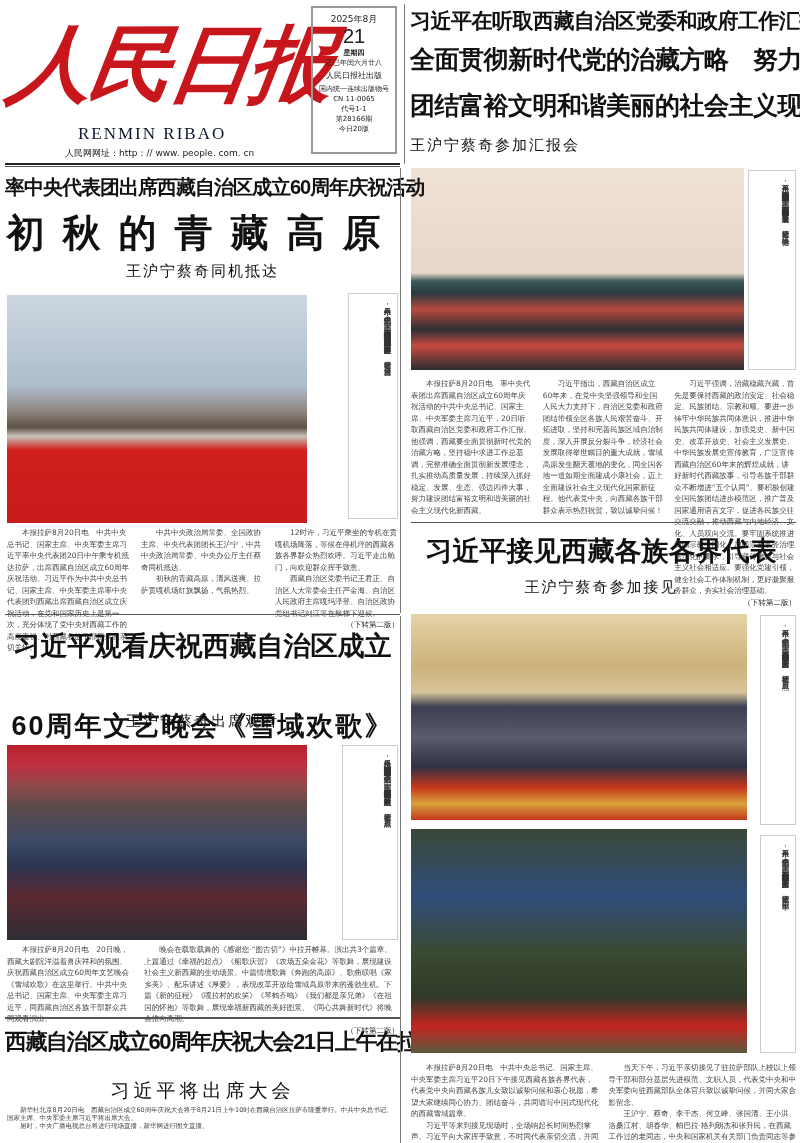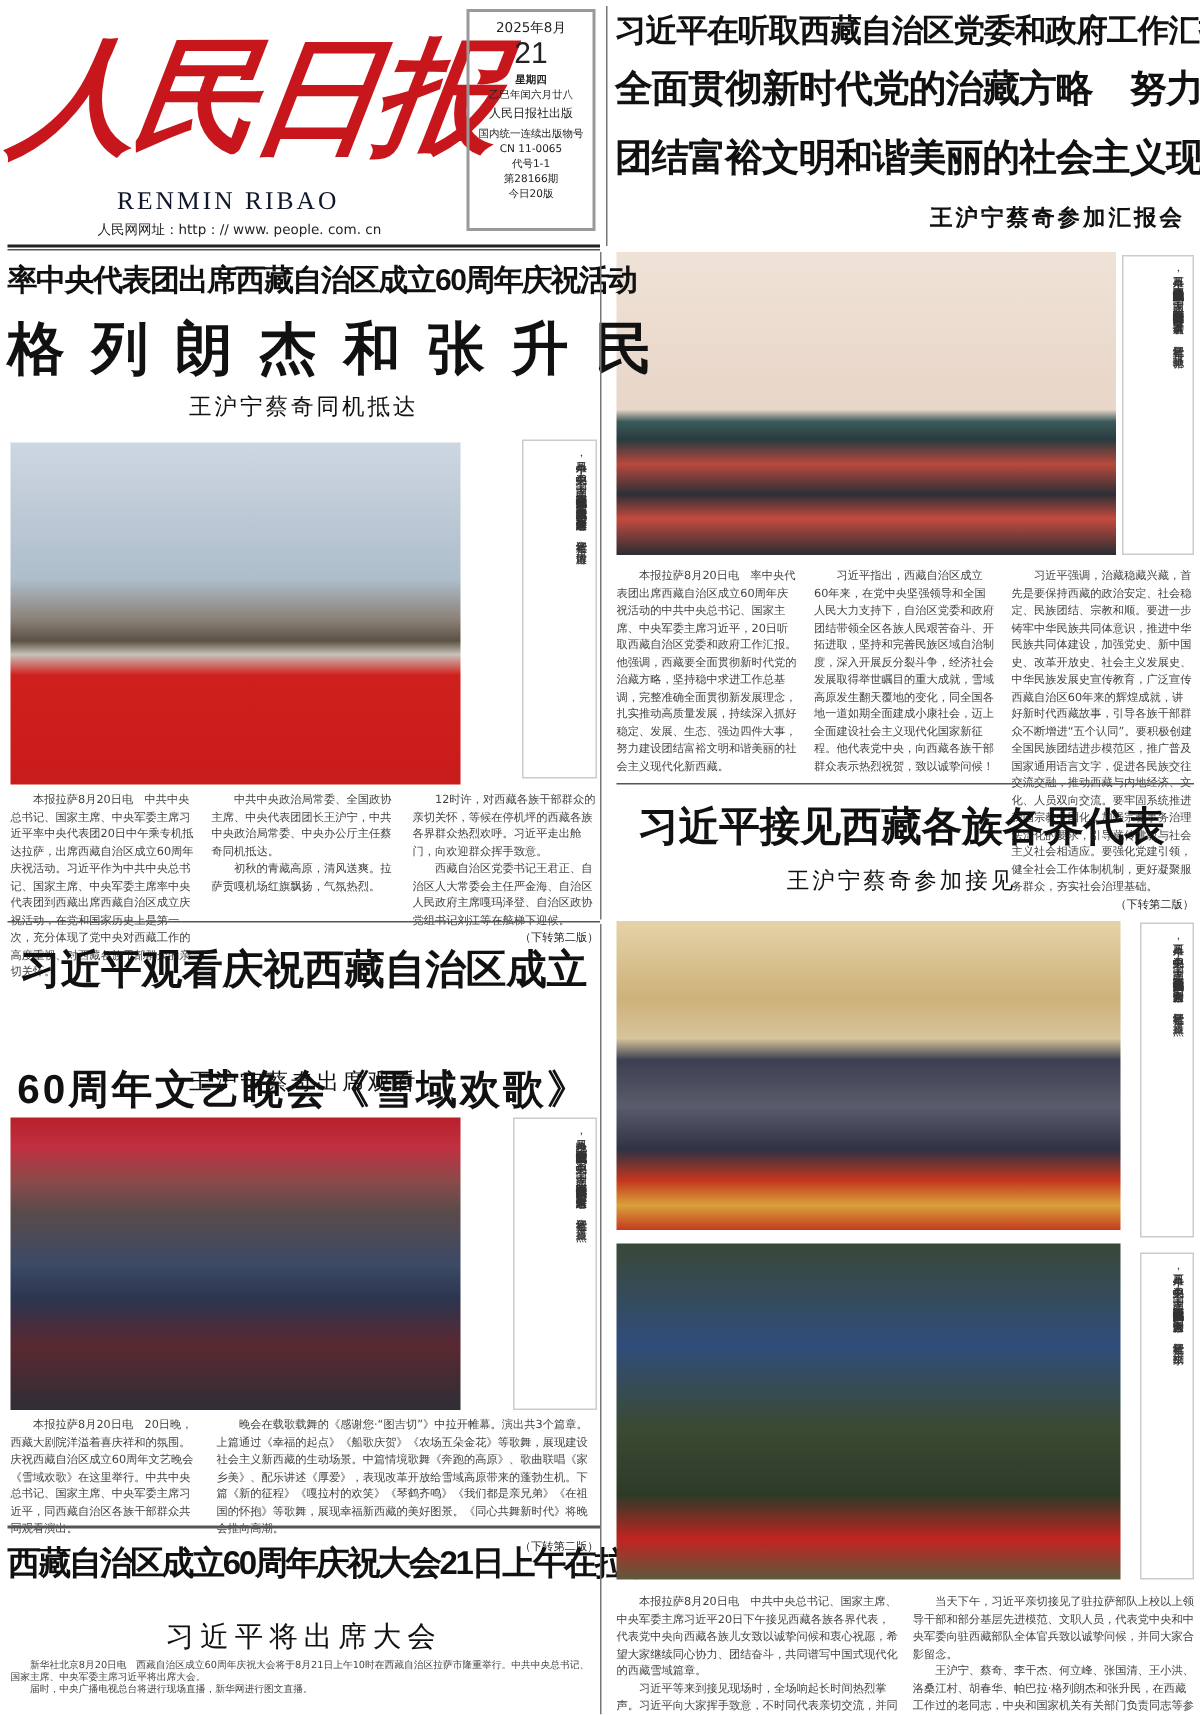--- a/index.html
+++ b/index.html
@@ -9,21 +9,21 @@
   .masthead-pinyin{left:78px;top:124px;color:#0f172a;font-family:"Liberation Serif",serif;font-size:17px;letter-spacing:2px;}
   .masthead-url{left:65px;top:147px;font-size:9px;color:#222;}
   .datebox{left:311px;top:6px;width:86px;height:148px;border:2px solid #999;box-sizing:border-box;text-align:center;font-size:7px;line-height:10px;color:#222;}
   .datebox .ym{font-size:9px;margin-top:6px;}
   .datebox .day{font-family:"Liberation Sans",sans-serif;font-size:20px;line-height:24px;}
   .datebox .wk{font-size:7px;font-weight:bold;}
   .datebox .pub{font-size:8px;margin:3px 0;}
   .topline{left:5px;top:163px;width:395px;height:2px;background:#222;}
   .lead-kicker{left:410px;top:6px;width:388px;font-size:21px;font-weight:bold;line-height:30px;letter-spacing:-0.5px;white-space:nowrap;font-family:"Liberation Sans",sans-serif;}
   .lead-main{left:410px;top:42px;width:388px;font-size:25px;font-weight:bold;line-height:34px;white-space:nowrap;font-family:"Liberation Sans",sans-serif;letter-spacing:-0.5px;}
-  .lead-sub{left:410px;top:136px;width:380px;text-align:right;font-size:15px;letter-spacing:2px;font-weight:bold;}
+  .lead-sub{left:410px;top:136px;width:380px;text-align:left;font-size:15px;letter-spacing:2px;}
   .kicker{font-weight:bold;white-space:nowrap;text-align:center;font-family:"Liberation Sans",sans-serif;}
   .sub{text-align:center;font-size:15px;letter-spacing:2px;}
   .photo{background:#888;overflow:hidden;}
   .caption{border:1px solid #ccc;font-size:7.5px;line-height:11px;color:#333;writing-mode:vertical-rl;padding:8px 4px;box-sizing:border-box;background:#fff;}
   .body-cols{display:flex;gap:10px;font-size:7.5px;line-height:11.5px;color:#444;}
   .body-cols p{margin:0;text-indent:2em;}
   .body-cols .col{flex:1;}
   .lead-in{font-weight:bold;color:#222;}
   .turn{float:right;color:#222;font-family:Liberation Serif, serif;}
   .rule{background:#555;height:1px;}
@@ -67,34 +67,34 @@
       <p>习近平指出，西藏自治区成立60年来，在党中央坚强领导和全国人民大力支持下，自治区党委和政府团结带领全区各族人民艰苦奋斗、开拓进取，坚持和完善民族区域自治制度，深入开展反分裂斗争，经济社会发展取得举世瞩目的重大成就，雪域高原发生翻天覆地的变化，同全国各地一道如期全面建成小康社会，迈上全面建设社会主义现代化国家新征程。他代表党中央，向西藏各族干部群众表示热烈祝贺，致以诚挚问候！</p>
     </div>
   <div class="col">
       <p>习近平强调，治藏稳藏兴藏，首先是要保持西藏的政治安定、社会稳定、民族团结、宗教和顺。要进一步铸牢中华民族共同体意识，推进中华民族共同体建设，加强党史、新中国史、改革开放史、社会主义发展史、中华民族发展史宣传教育，广泛宣传西藏自治区60年来的辉煌成就，讲好新时代西藏故事，引导各族干部群众不断增进“五个认同”。要积极创建全国民族团结进步模范区，推广普及国家通用语言文字，促进各民族交往交流交融，推动西藏与内地经济、文化、人员双向交流。要牢固系统推进我国宗教中国化，加强宗教事务治理法治化的要求，引导藏传佛教与社会主义社会相适应。要强化党建引领，健全社会工作体制机制，更好凝聚服务群众，夯实社会治理基础。</p>
       <span class="turn">（下转第二版）</span>
     </div>
 </div>
 
 <div class="abs rule" style="left:5px;top:166px;width:395px;"></div>
 <div class="abs kicker" style="left:5px;top:172px;width:395px;font-size:20px;line-height:30px;letter-spacing:-1px;">率中央代表团出席西藏自治区成立60周年庆祝活动</div>
-<div class="abs kicker" style="left:5px;top:208px;width:395px;font-size:38px;line-height:50px;letter-spacing:18px;">格列朗杰和张升民</div>
+<div class="abs kicker" style="left:5px;top:208px;width:395px;font-size:38px;line-height:50px;letter-spacing:18px;">初秋的青藏高原</div>
 <div class="abs sub" style="left:5px;top:262px;width:395px;">王沪宁蔡奇同机抵达</div>
 <div class="abs photo" style="left:7px;top:295px;width:300px;height:228px;background:linear-gradient(180deg,#cdd7e1 0%,#aebdcb 40%,#8a7f76 52%,#5b5144 58%,#c9c2b9 62%,#d0201d 68%,#c81b1b 100%);"></div>
 <div class="abs caption" style="left:348px;top:293px;width:50px;height:226px;">八月二十日中午，中共中央总书记、国家主席、中央军委主席习近平率中央代表团乘专机抵达拉萨，出席西藏自治区成立六十周年庆祝活动。这是习近平向欢迎群众挥手致意。　新华社记者　殷博古摄</div>
 <div class="abs body-cols" style="left:7px;top:527px;width:392px;height:80px;">
   <div class="col">
       <p>本报拉萨8月20日电　中共中央总书记、国家主席、中央军委主席习近平率中央代表团20日中午乘专机抵达拉萨，出席西藏自治区成立60周年庆祝活动。习近平作为中共中央总书记、国家主席、中央军委主席率中央代表团到西藏出席西藏自治区成立庆祝活动，在党和国家历史上是第一次，充分体现了党中央对西藏工作的高度重视、对西藏各族干部群众的亲切关怀。</p>
     </div>
   <div class="col">
       <p>中共中央政治局常委、全国政协主席、中央代表团团长王沪宁，中共中央政治局常委、中央办公厅主任蔡奇同机抵达。</p>
       <p>初秋的青藏高原，清风送爽。拉萨贡嘎机场红旗飘扬，气氛热烈。</p>
     </div>
   <div class="col">
-      <p>12时许，对西藏各族干部群众的亲切关怀，等候在停机坪的西藏各族各界群众热烈欢呼。习近平走出舱门，向欢迎群众挥手致意。</p>
+      <p>12时许，习近平乘坐的专机在贡嘎机场降落，等候在停机坪的西藏各族各界群众热烈欢呼。习近平走出舱门，向欢迎群众挥手致意。</p>
       <p>西藏自治区党委书记王君正、自治区人大常委会主任严金海、自治区人民政府主席嘎玛泽登、自治区政协党组书记刘江等在舷梯下迎候。</p>
       <span class="turn">（下转第二版）</span>
     </div>
 </div>
 <div class="abs vrule" style="left:400px;top:168px;height:445px;"></div>
 
 <div class="abs rule" style="left:5px;top:614px;width:395px;"></div>
 <div class="abs kicker" style="left:5px;top:628px;width:395px;font-size:27px;line-height:36px;">习近平观看庆祝西藏自治区成立</div>
 <div class="abs kicker" style="left:5px;top:668px;width:395px;font-size:27px;line-height:36px;letter-spacing:2px;margin-top:40px;">60周年文艺晚会《雪域欢歌》</div>
 <div class="abs sub" style="left:5px;top:712px;width:395px;">王沪宁蔡奇出席观看</div>

